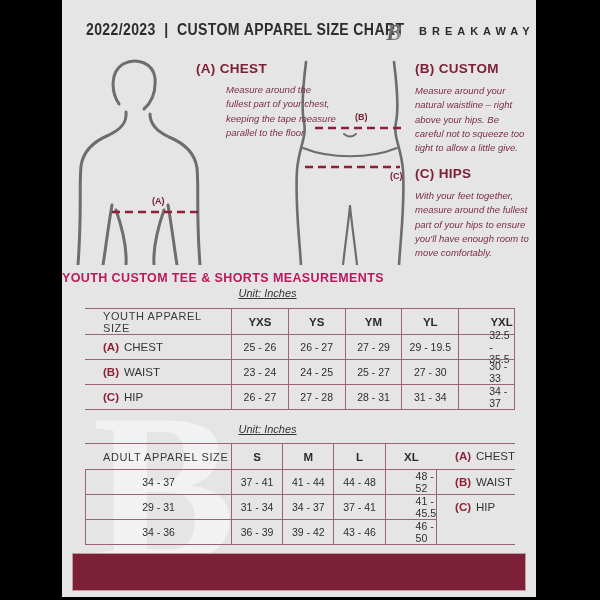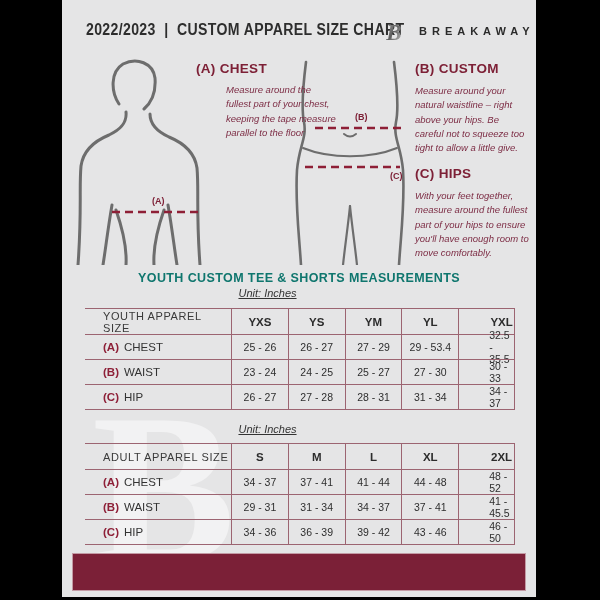--- a/index.html
+++ b/index.html
@@ -31,21 +31,21 @@
   .h-hips{left:353px;top:166px;}
   .b-hips{left:353px;top:189px;width:116px;}
   .marker{font-size:9px;font-weight:700;color:#7d2036;}
   .m-a{left:90px;top:196px;}
   .m-b{left:293px;top:112px;}
   .m-c{left:328px;top:171px;}
   .fig-upper{left:13px;top:58px;}
   .fig-lower{left:228px;top:58px;}
 
   
-  .sec-title{left:0;width:474px;text-align:center;font-size:12.5px;font-weight:700;color:#0f766e;letter-spacing:.4px;}
+  .sec-title{left:0;width:474px;font-size:12.5px;font-weight:700;color:#be185d;letter-spacing:.4px;}
   .sec-unit{left:0;width:411px;text-align:center;font-size:11px;font-style:italic;color:#333;text-decoration:underline;}
   .t-youth{top:271px;} .u-youth{top:287px;}
   .t-adult{top:407px;} .u-adult{top:423px;}
 
   
   .size-table{
     left:23px;width:430px;display:grid;
     grid-template-columns:146px repeat(5,1fr);
     border-bottom:1.5px solid #9c6471;background:transparent;
   }
@@ -142,21 +142,21 @@
     <div class="cell head vline">YL</div>
     <div class="cell head vline vline-r">YXL</div>
 
     <div class="cell rowlabel">
         <span class="row-marker">(A)</span>
         <span>CHEST</span>
       </div>
     <div class="cell vline">25 - 26</div>
     <div class="cell vline">26 - 27</div>
     <div class="cell vline">27 - 29</div>
-    <div class="cell vline">29 - 53.4</div>
+    <div class="cell vline">29 - 19.5</div>
     <div class="cell vline vline-r">32.5 - 35.5</div>
 
     <div class="cell rowlabel">
         <span class="row-marker">(B)</span>
         <span>WAIST</span>
       </div>
     <div class="cell vline">23 - 24</div>
     <div class="cell vline">24 - 25</div>
     <div class="cell vline">25 - 27</div>
     <div class="cell vline">27 - 30</div>
@@ -174,21 +174,20 @@
   </div>
 
   <div class="abs sec-unit u-adult">Unit: Inches</div>
 
   <div class="abs size-table tbl-adult">
     <div class="cell head sizelabel">ADULT APPAREL SIZE</div>
     <div class="cell head vline">S</div>
     <div class="cell head vline">M</div>
     <div class="cell head vline">L</div>
     <div class="cell head vline">XL</div>
-    <div class="cell head vline vline-r">2XL</div>
 
     <div class="cell rowlabel">
         <span class="row-marker">(A)</span>
         <span>CHEST</span>
       </div>
     <div class="cell vline">34 - 37</div>
     <div class="cell vline">37 - 41</div>
     <div class="cell vline">41 - 44</div>
     <div class="cell vline">44 - 48</div>
     <div class="cell vline vline-r">48 - 52</div>

